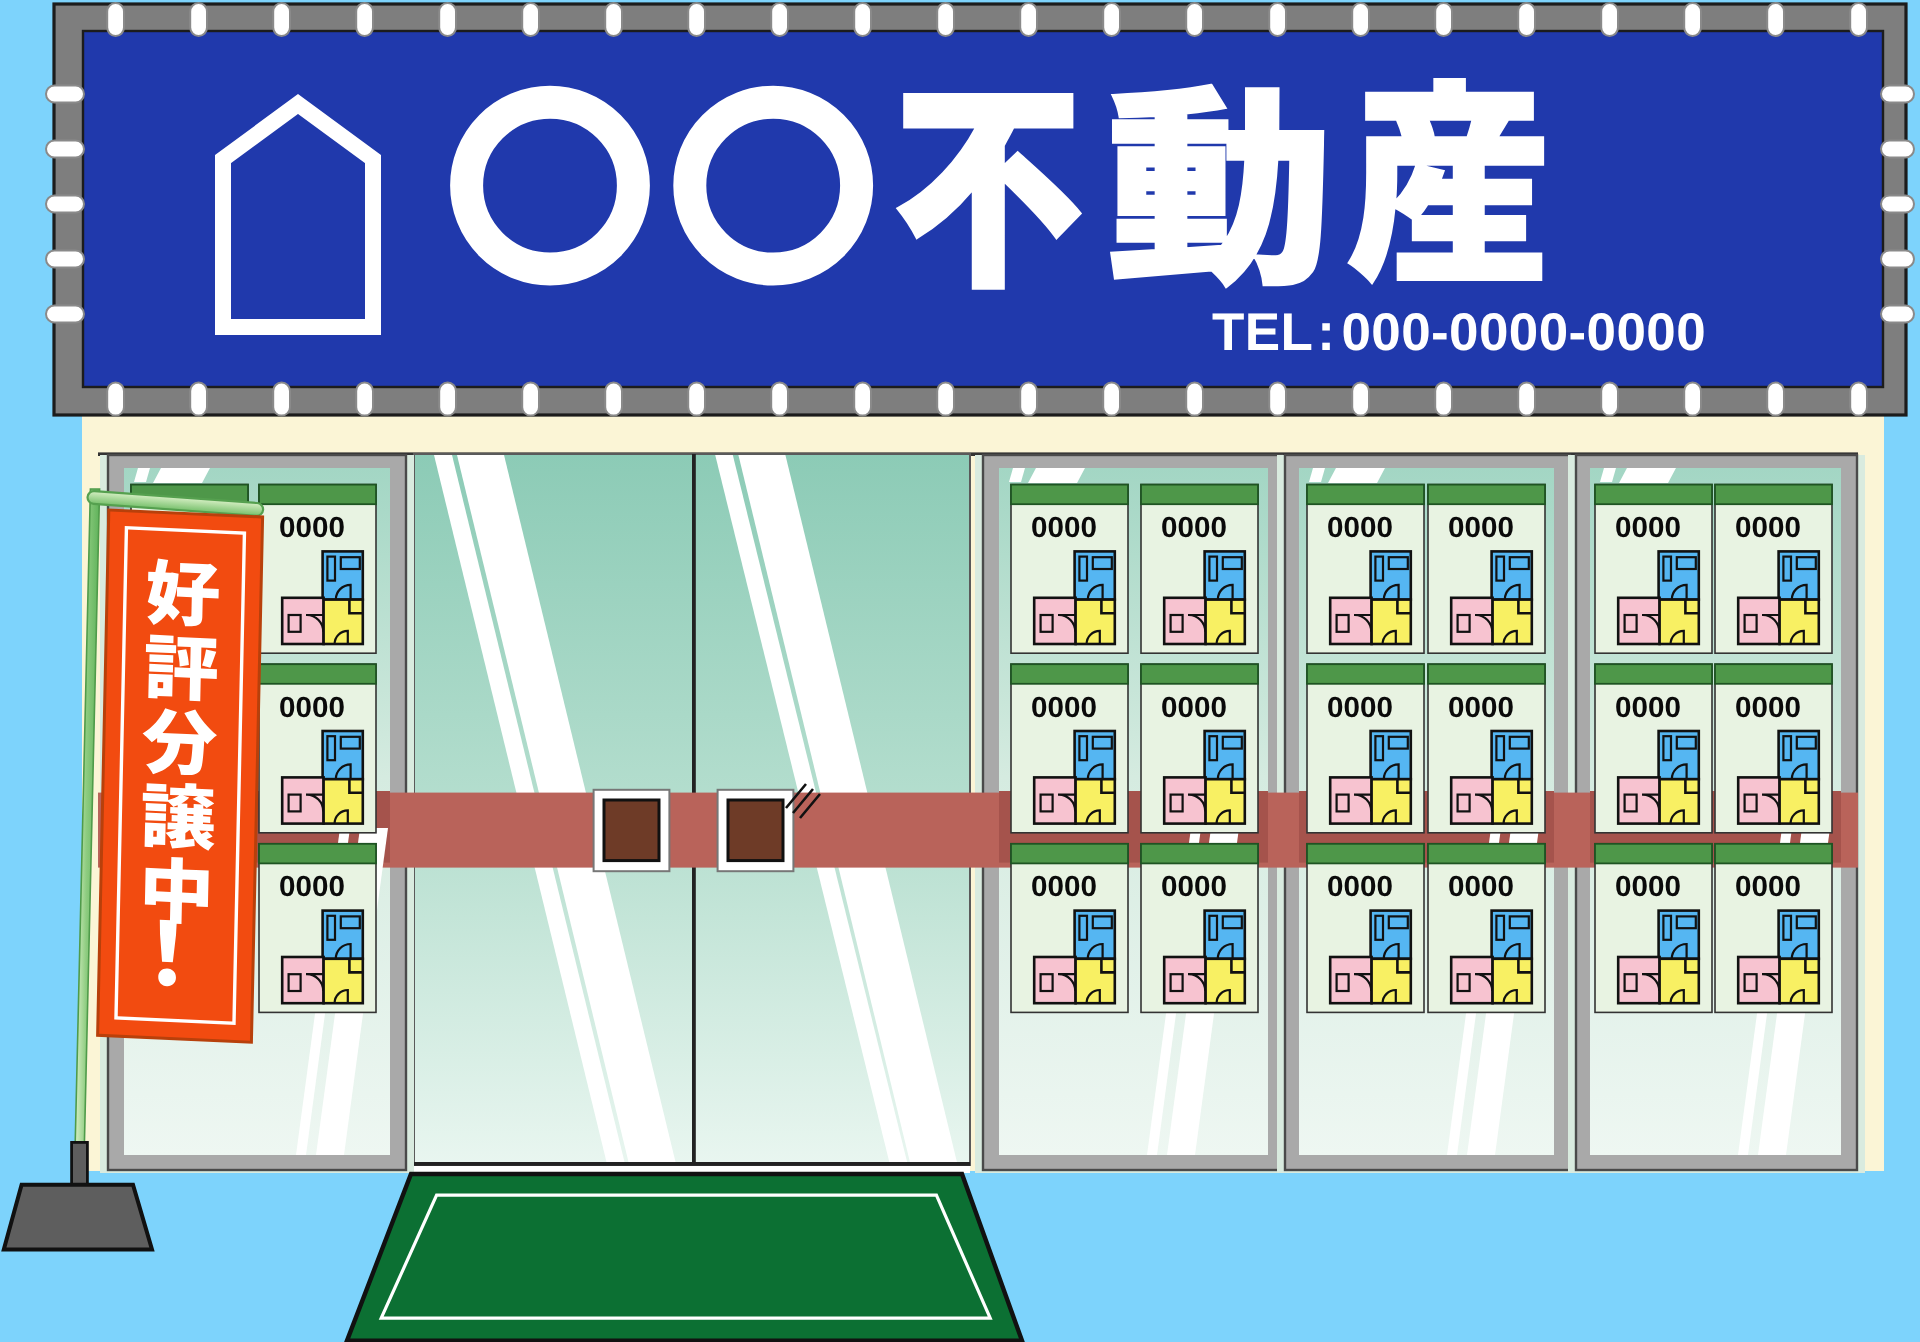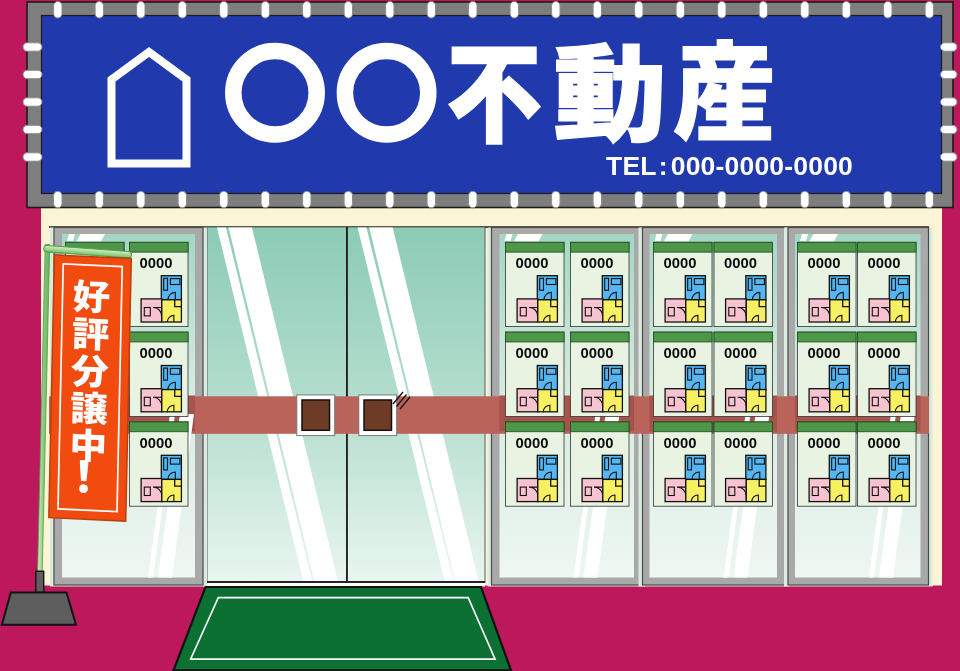--- a/index.html
+++ b/index.html
@@ -1,16 +1,16 @@
 <!DOCTYPE html>
 <html><head>
 <meta charset="utf-8">
 <style>
 html,body{margin:0;padding:0;background:#fff;}
-#stage{position:relative;width:960px;height:671px;overflow:hidden;background:#be185d;font-family:"Liberation Sans",sans-serif;}
+#stage{position:relative;width:960px;height:671px;overflow:hidden;background:#7dd3fc;font-family:"Liberation Sans",sans-serif;}
 </style>
 </head>
 <body>
 <div id="stage">
 <svg width="960" height="671" viewBox="0 0 960 671" xmlns="http://www.w3.org/2000/svg">
 <defs>
 <linearGradient id="dg" x1="0" y1="0" x2="0" y2="1">
 <stop offset="0" stop-color="#8ccbb6"></stop>
           <stop offset="0.55" stop-color="#b9e0d1"></stop>
           <stop offset="1" stop-color="#e9f6f0"></stop>

